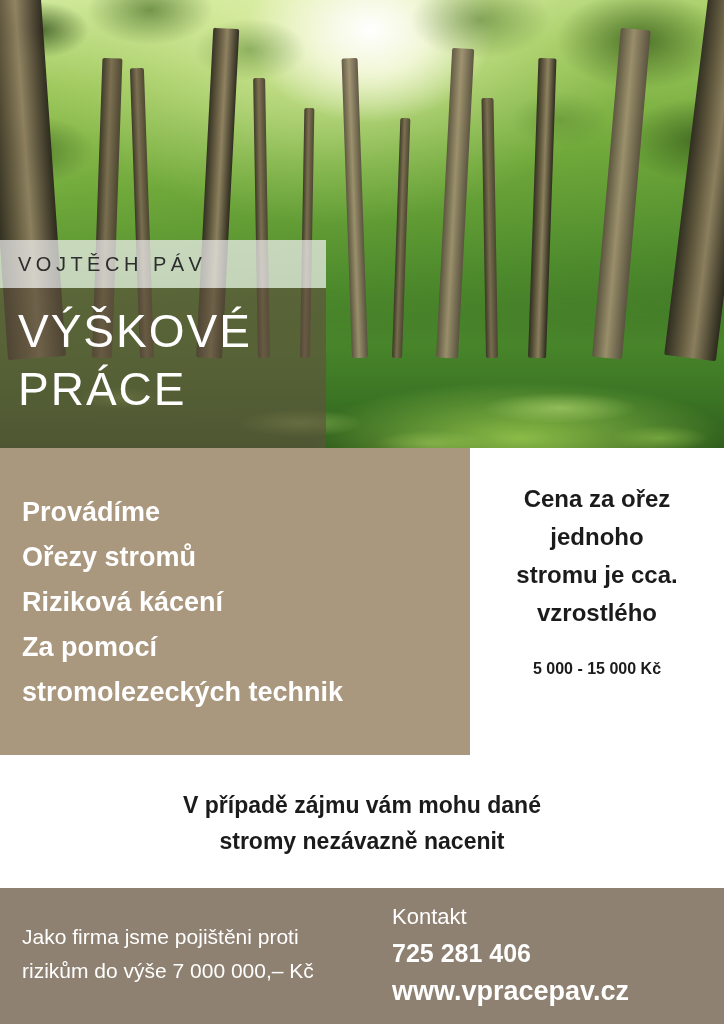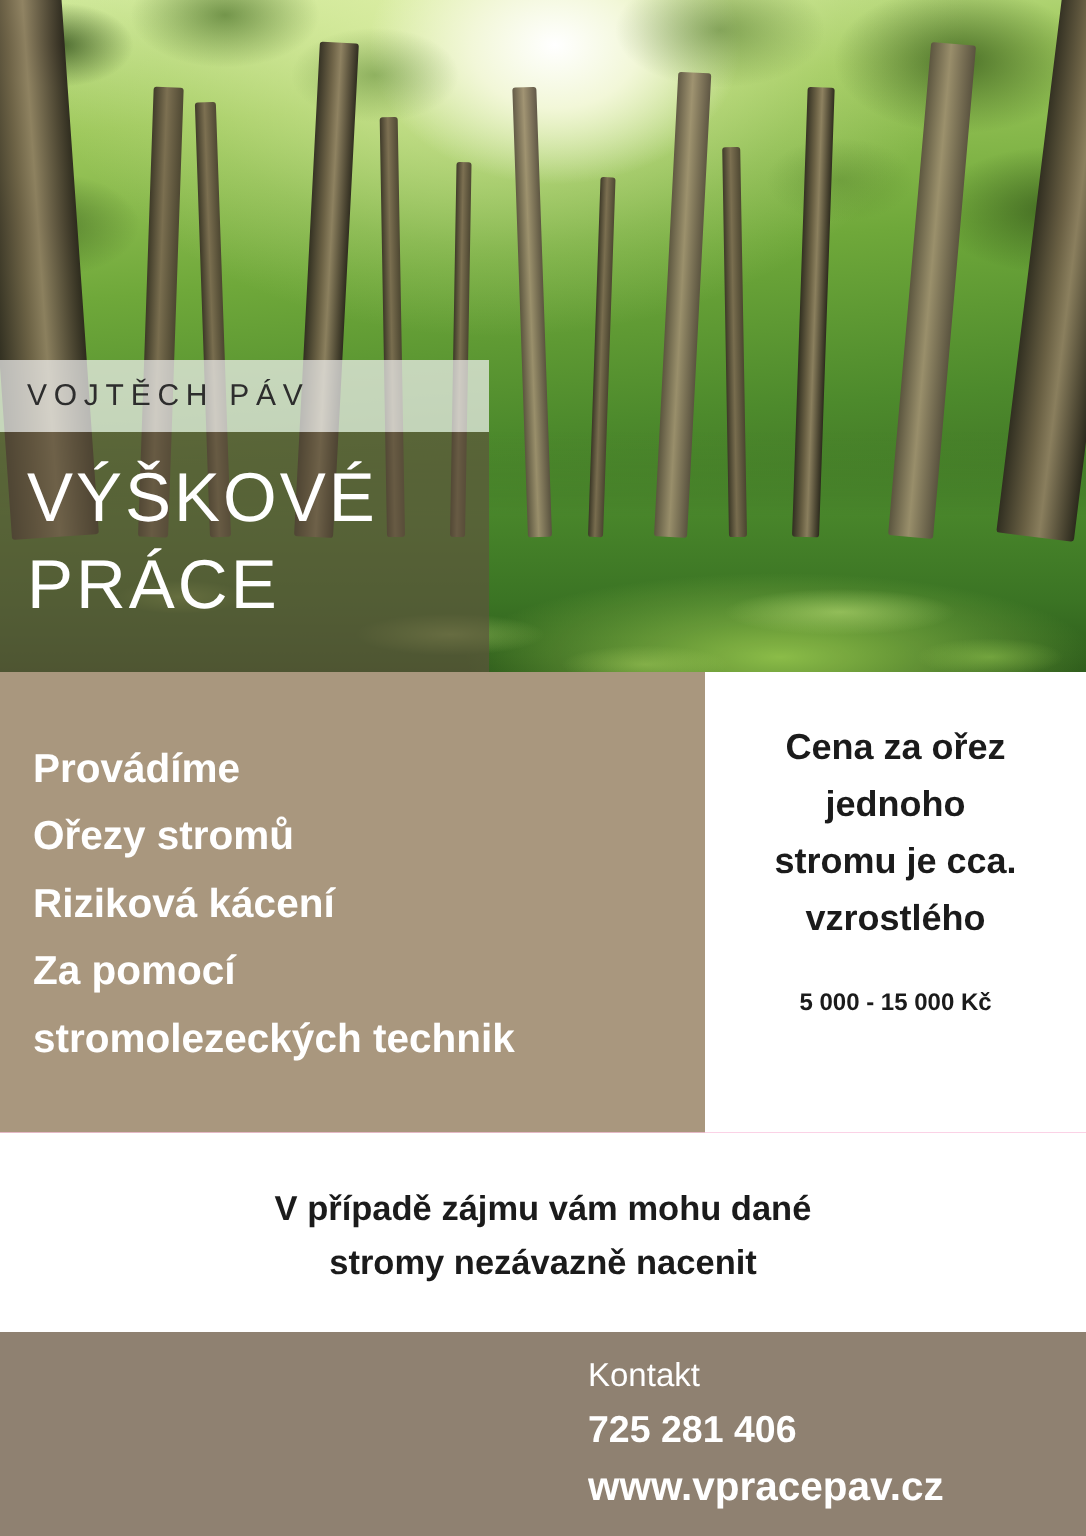--- a/index.html
+++ b/index.html
@@ -285,20 +285,24 @@
     <div class="pl">vzrostlého</div>
     <div class="prange">5 000 - 15 000 Kč</div>
   </div>
 
   <div class="note">
     <div class="nl">V případě zájmu vám mohu dané</div>
     <div class="nl">stromy nezávazně nacenit</div>
   </div>
 
   <div class="footer">
+    <div class="footer-left">
+      <div class="fl">Jako firma jsme pojištěni proti</div>
+      <div class="fl">rizikům do výše 7 000 000,– Kč</div>
+    </div>
     <div class="footer-right">
       <div class="contact-label">Kontakt</div>
       <div class="phone">725 281 406</div>
       <div class="web">www.vpracepav.cz</div>
     </div>
   </div>
 
 </div>
 
 </body></html>

